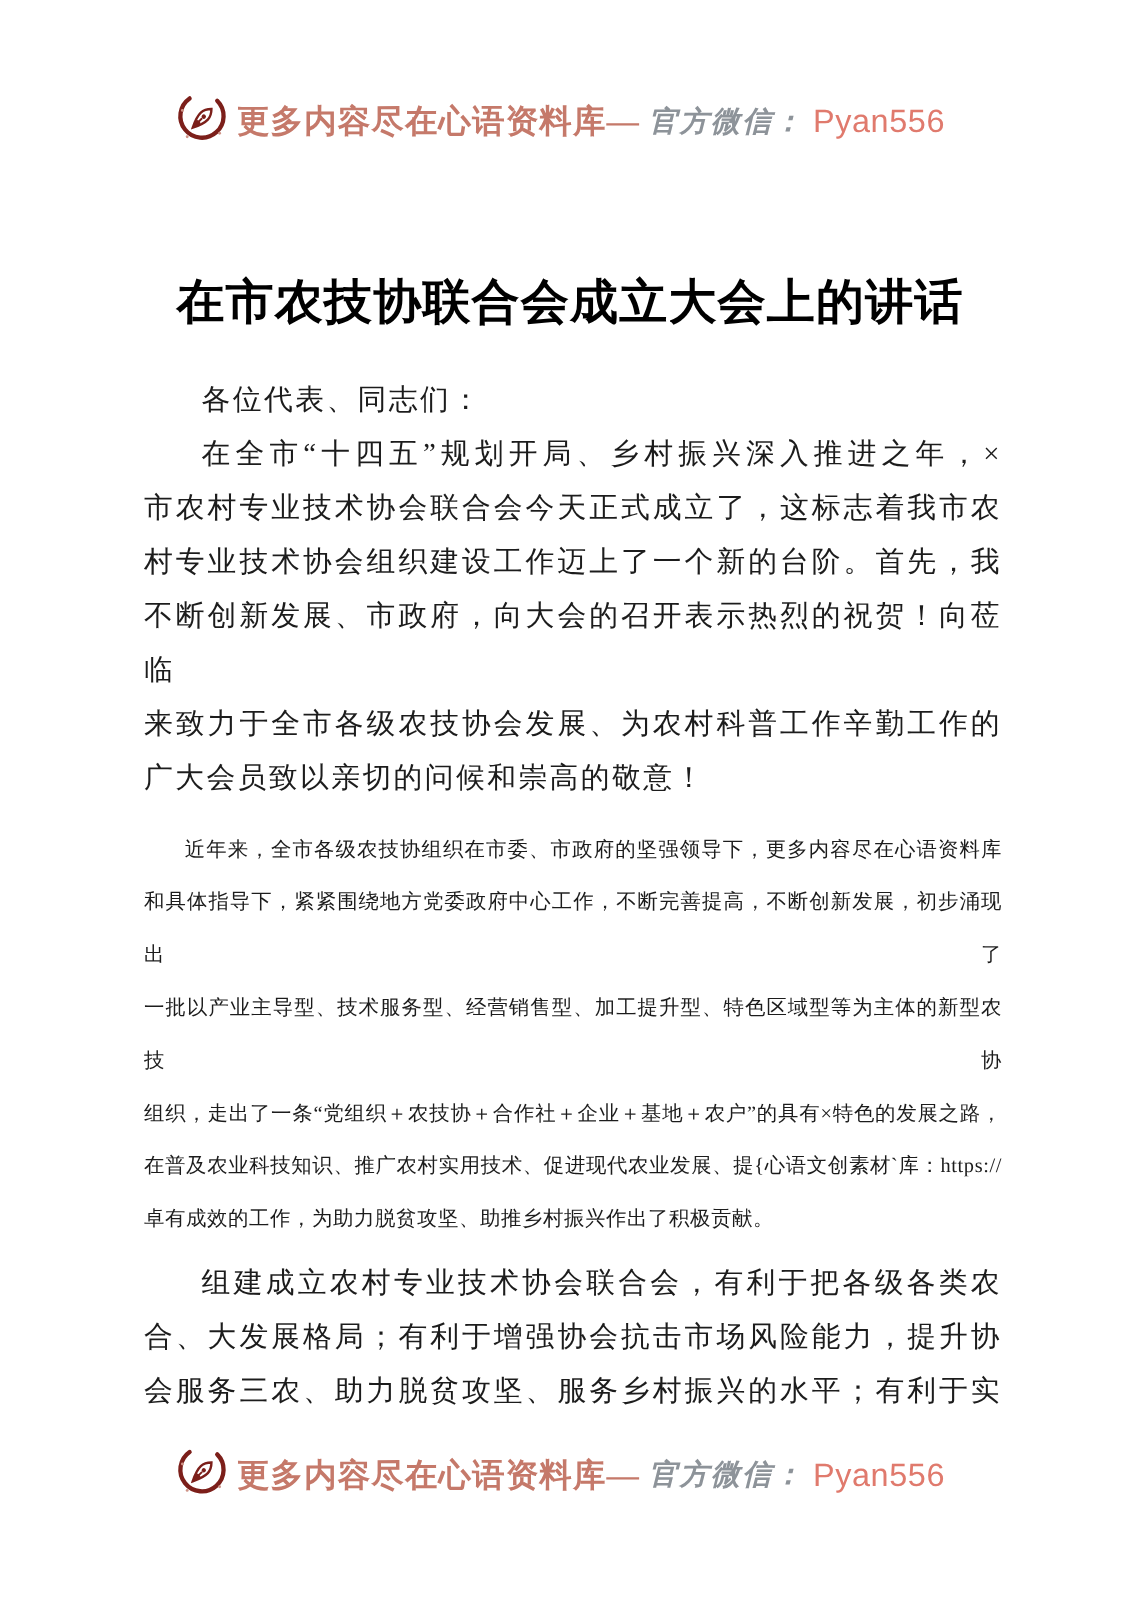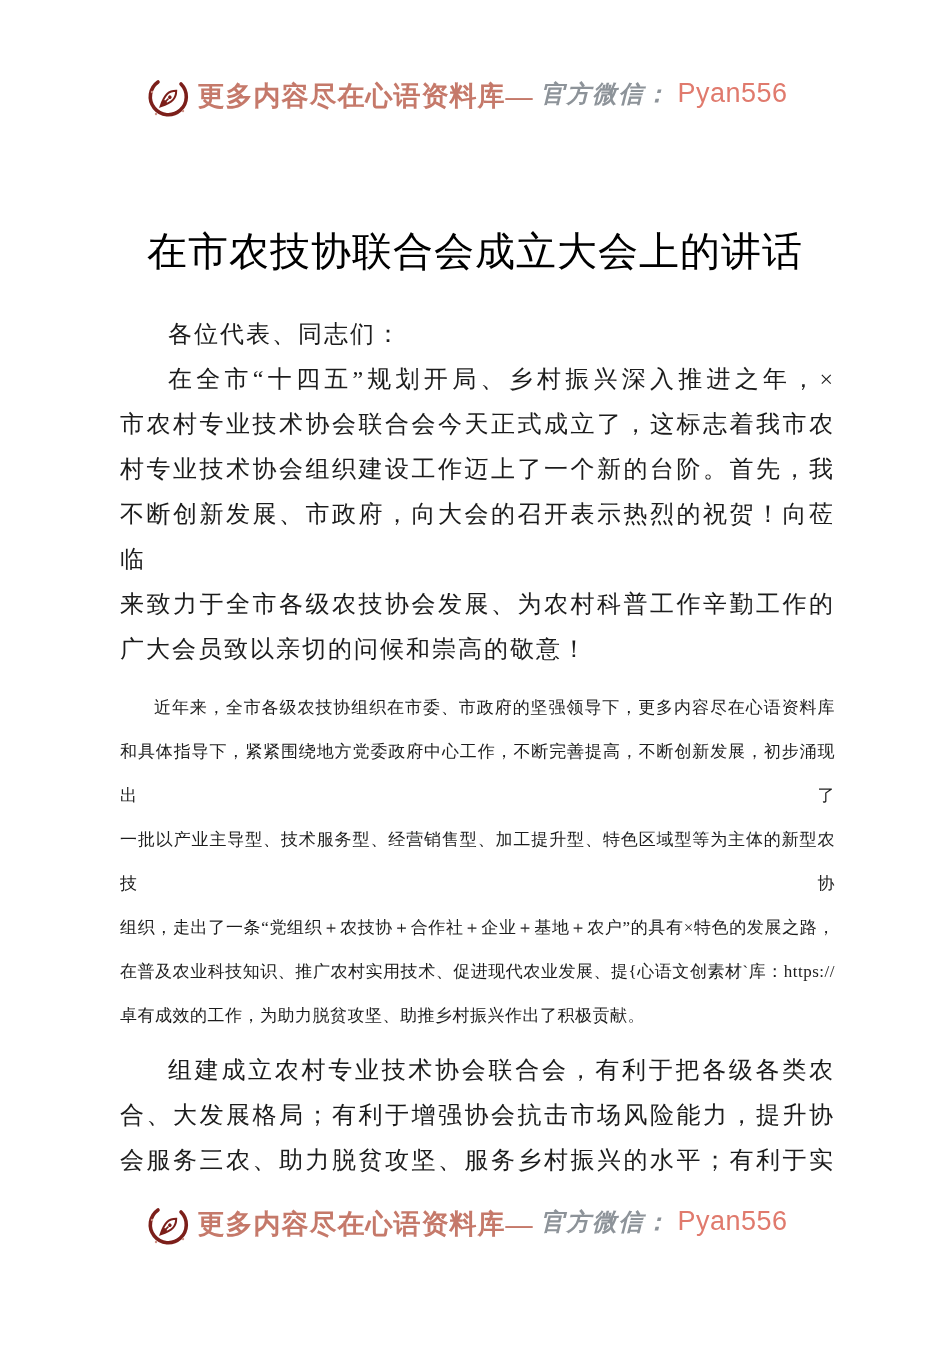--- a/index.html
+++ b/index.html
@@ -16,21 +16,21 @@
     position:relative;
     width:950px;height:1346px;
     background:var(--page_bg);
     overflow:hidden;
     font-family:"Liberation Serif","DejaVu Serif",serif;
     color:var(--text);
   }
   
   .watermark-row{
     position:absolute;left:0;right:16px;
-    display:flex;justify-content:center;
+    display:flex;justify-content:center;align-items:center;
     gap:7px;white-space:nowrap;
   }
   .watermark-header{top:78px;}
   .watermark-footer{top:1206px;}
   .wm-logo{width:44px;height:46px;flex:0 0 auto;}
   .wm-brand{
     font-size:27px;font-weight:700;color:var(--brand);
     letter-spacing:1px;
   }
   .wm-label{
@@ -38,21 +38,21 @@
     font-style:italic;font-weight:600;letter-spacing:2px;
   }
   .wm-account{
     font-family:"Liberation Sans","DejaVu Sans",sans-serif;
     font-size:27px;color:var(--account);letter-spacing:0.5px;
   }
   
   .doc-title{
     position:absolute;top:224px;left:0;right:0;
     text-align:center;
-    font-size:40px;font-weight:400;letter-spacing:1px;
+    font-size:40px;font-weight:700;letter-spacing:1px;
     color:#000;
   }
   
   .doc-body{
     position:absolute;top:312px;left:120px;width:715px;
   }
   .para .line{
     text-align:justify;
     text-align-last:justify;
     overflow:hidden;

